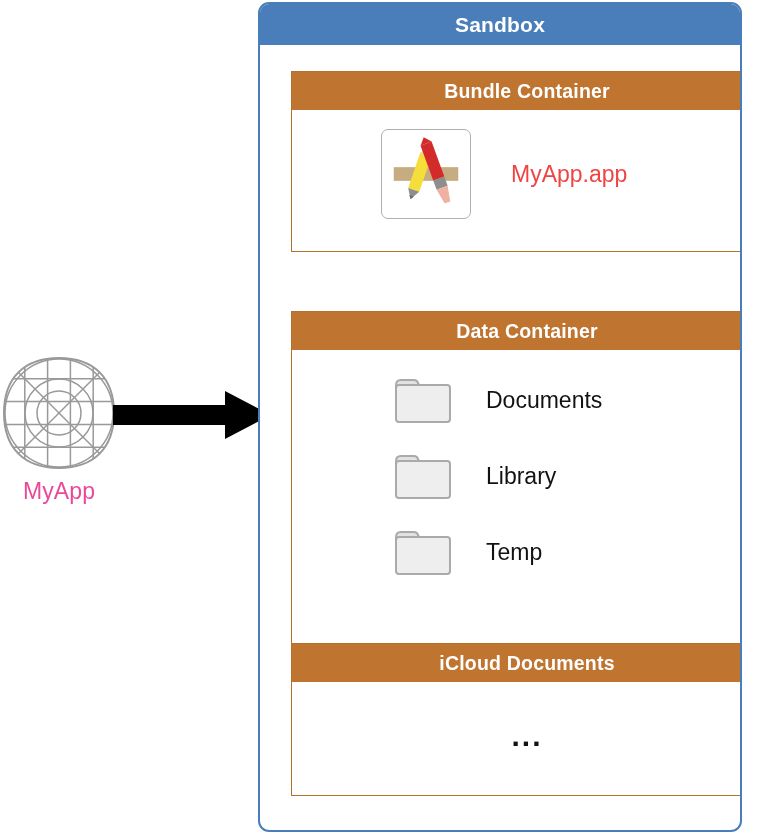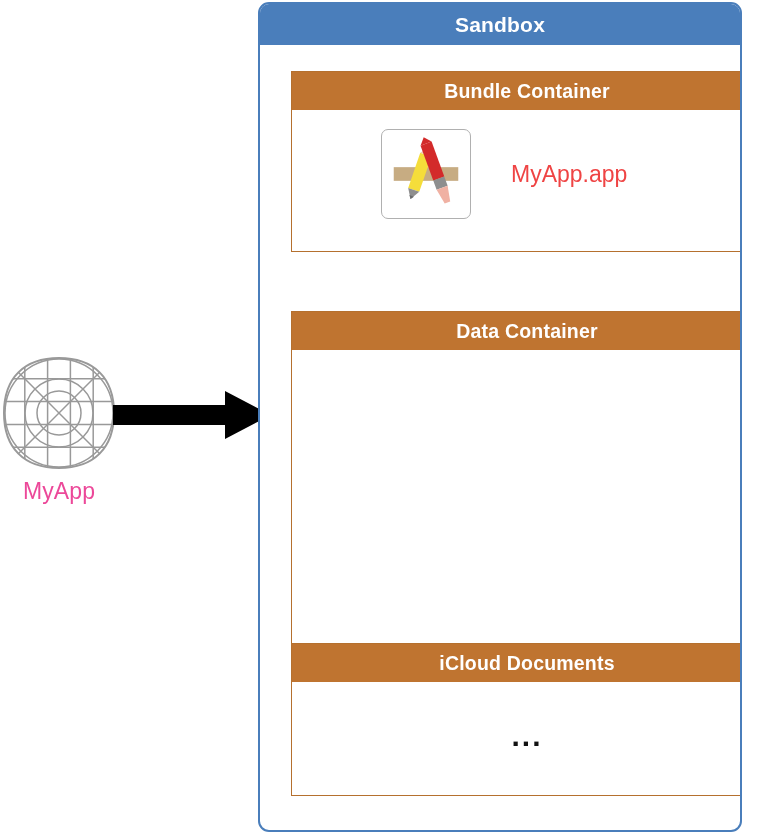--- a/index.html
+++ b/index.html
@@ -253,20 +253,47 @@
               </g>
             </svg>
             <div id="appbundle-label">MyApp.app</div>
           </div>
 
         </div>
       </div>
 
       <div class="container-card" id="card-data">
         <div class="container-header">Data Container</div>
+        <div class="container-body">
+
+          <div class="entry-row folder-row" id="folder-row-0">
+            <svg class="folder-icon" viewBox="0 0 60 52">
+              <path d="M3 11 Q3 6 8 6 L21 6 Q24 6 25 9 L27 13 L3 13 Z" fill="#e2e2e2" stroke="#aaaaaa" stroke-width="2" stroke-linejoin="round"></path>
+              <path d="M3 14 Q3 11 6 11 L54 11 Q57 11 57 14 L57 45 Q57 48 54 48 L6 48 Q3 48 3 45 Z" fill="#eeeeee" stroke="#aaaaaa" stroke-width="2" stroke-linejoin="round"></path>
+            </svg>
+            <div class="folder-label">Documents</div>
+          </div>
+
+          <div class="entry-row folder-row" id="folder-row-1">
+            <svg class="folder-icon" viewBox="0 0 60 52">
+              <path d="M3 11 Q3 6 8 6 L21 6 Q24 6 25 9 L27 13 L3 13 Z" fill="#e2e2e2" stroke="#aaaaaa" stroke-width="2" stroke-linejoin="round"></path>
+              <path d="M3 14 Q3 11 6 11 L54 11 Q57 11 57 14 L57 45 Q57 48 54 48 L6 48 Q3 48 3 45 Z" fill="#eeeeee" stroke="#aaaaaa" stroke-width="2" stroke-linejoin="round"></path>
+            </svg>
+            <div class="folder-label">Library</div>
+          </div>
+
+          <div class="entry-row folder-row" id="folder-row-2">
+            <svg class="folder-icon" viewBox="0 0 60 52">
+              <path d="M3 11 Q3 6 8 6 L21 6 Q24 6 25 9 L27 13 L3 13 Z" fill="#e2e2e2" stroke="#aaaaaa" stroke-width="2" stroke-linejoin="round"></path>
+              <path d="M3 14 Q3 11 6 11 L54 11 Q57 11 57 14 L57 45 Q57 48 54 48 L6 48 Q3 48 3 45 Z" fill="#eeeeee" stroke="#aaaaaa" stroke-width="2" stroke-linejoin="round"></path>
+            </svg>
+            <div class="folder-label">Temp</div>
+          </div>
+
+        </div>
       </div>
 
       <div class="container-card" id="card-icloud">
         <div class="container-header">iCloud Documents</div>
         <div class="container-body">
           <div id="icloud-ellipsis">...</div>
         </div>
       </div>
 
     </div>

